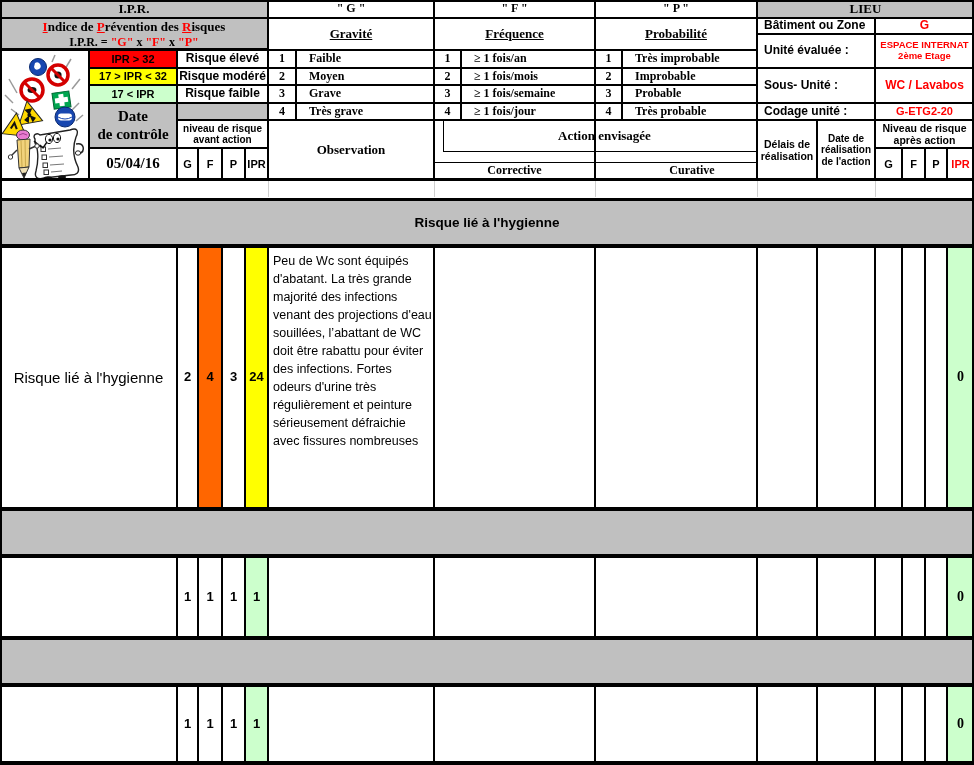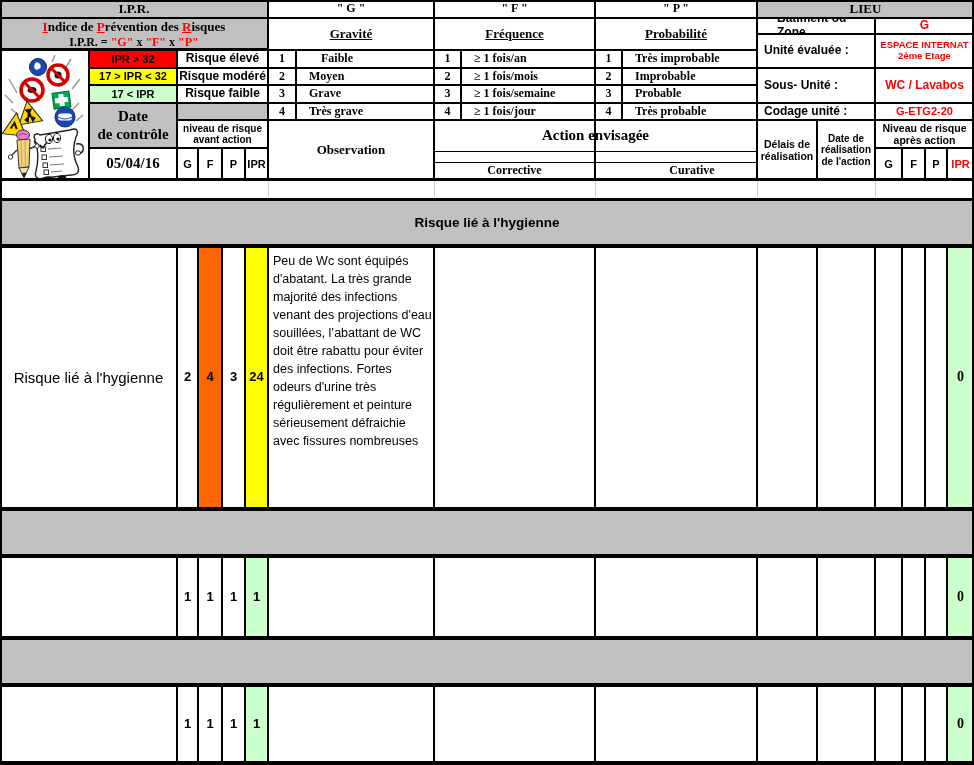--- a/index.html
+++ b/index.html
@@ -132,21 +132,21 @@
 
   <div class="cell b" style="left:177px;top:120px;width:91px;height:28px;font-size:10px;padding:0 2px">niveau de risque avant action</div>
   <div class="cell b" style="left:177px;top:148px;width:21px;height:32px;font-size:11px">G</div>
   <div class="cell b" style="left:198px;top:148px;width:24px;height:32px;font-size:11px">F</div>
   <div class="cell b" style="left:222px;top:148px;width:23px;height:32px;font-size:11px">P</div>
   <div class="cell b" style="left:245px;top:148px;width:23px;height:32px;font-size:11px">IPR</div>
 
   <div class="cell serif b" style="left:268px;top:0;width:166px;height:18px;font-size:12px">" G "</div>
   <div class="cell serif b u" style="left:268px;top:18px;width:166px;height:32px;font-size:13px">Gravité</div>
   <div class="cell serif b" style="left:268px;top:50px;width:28px;height:18px;font-size:12px">1</div>
-  <div class="cell serif b left" style="left:296px;top:50px;width:138px;height:18px;font-size:12px;padding-left:24px">Faible</div>
+  <div class="cell serif b left" style="left:296px;top:50px;width:138px;height:18px;font-size:12px;padding-left:12px">Faible</div>
   <div class="cell serif b" style="left:268px;top:68px;width:28px;height:17px;font-size:12px">2</div>
   <div class="cell serif b left" style="left:296px;top:68px;width:138px;height:17px;font-size:12px;padding-left:12px">Moyen</div>
   <div class="cell serif b" style="left:268px;top:85px;width:28px;height:18px;font-size:12px">3</div>
   <div class="cell serif b left" style="left:296px;top:85px;width:138px;height:18px;font-size:12px;padding-left:12px">Grave</div>
   <div class="cell serif b" style="left:268px;top:103px;width:28px;height:17px;font-size:12px">4</div>
   <div class="cell serif b left" style="left:296px;top:103px;width:138px;height:17px;font-size:12px;padding-left:12px">Très grave</div>
 
   <div class="cell serif b" style="left:434px;top:0;width:161px;height:18px;font-size:12px">" F "</div>
   <div class="cell serif b u" style="left:434px;top:18px;width:161px;height:32px;font-size:13px">Fréquence</div>
   <div class="cell serif b" style="left:434px;top:50px;width:27px;height:18px;font-size:12px">1</div>
@@ -163,31 +163,31 @@
   <div class="cell serif b" style="left:595px;top:50px;width:27px;height:18px;font-size:12px">1</div>
   <div class="cell serif b left" style="left:622px;top:50px;width:135px;height:18px;font-size:12px;padding-left:12px">Très improbable</div>
   <div class="cell serif b" style="left:595px;top:68px;width:27px;height:17px;font-size:12px">2</div>
   <div class="cell serif b left" style="left:622px;top:68px;width:135px;height:17px;font-size:12px;padding-left:12px">Improbable</div>
   <div class="cell serif b" style="left:595px;top:85px;width:27px;height:18px;font-size:12px">3</div>
   <div class="cell serif b left" style="left:622px;top:85px;width:135px;height:18px;font-size:12px;padding-left:12px">Probable</div>
   <div class="cell serif b" style="left:595px;top:103px;width:27px;height:17px;font-size:12px">4</div>
   <div class="cell serif b left" style="left:622px;top:103px;width:135px;height:17px;font-size:12px;padding-left:12px">Très probable</div>
 
   <div class="cell gray serif b" style="left: 757px; top: 0px; width: 217px; height: 18px; font-size: 13px; background: rgb(192, 192, 192);">LIEU</div>
-  <div class="cell b left" style="left:757px;top:18px;width:118px;height:16px;font-size:12px;padding-left:19px">Bâtiment ou Zone</div>
+  <div class="cell b left" style="left:757px;top:18px;width:118px;height:16px;font-size:12px;padding-left:6px">Bâtiment ou Zone</div>
   <div class="cell b red" style="left:875px;top:18px;width:99px;height:16px;font-size:12px">G</div>
   <div class="cell b left" style="left:757px;top:34px;width:118px;height:34px;font-size:12px;padding-left:6px">Unité évaluée :</div>
   <div class="cell b red" style="left:875px;top:34px;width:99px;height:34px;font-size:9.5px;padding:0 4px">ESPACE INTERNAT 2ème Etage</div>
   <div class="cell b red" style="left:875px;top:68px;width:99px;height:35px;font-size:12px">WC / Lavabos</div>
   <div class="cell b left" style="left:757px;top:68px;width:118px;height:35px;font-size:12px;padding-left:6px">Sous- Unité :</div>
   <div class="cell b left" style="left:757px;top:103px;width:118px;height:17px;font-size:12px;padding-left:6px">Codage unité :</div>
   <div class="cell b red" style="left:875px;top:103px;width:99px;height:17px;font-size:11px">G-ETG2-20</div>
 
   <div class="cell serif b" style="left:268px;top:120px;width:166px;height:60px;font-size:13px">Observation</div>
-  <div class="cell serif b" style="left:434px;top:120px;width:323px;height:32px;font-size:15px">Action envisagée</div>
+  <div class="cell serif b" style="left:443px;top:120px;width:323px;height:32px;font-size:13px">Action envisagée</div>
   <div class="cell serif b" style="left:434px;top:162px;width:161px;height:18px;font-size:12px">Corrective</div>
   <div class="cell serif b" style="left:595px;top:162px;width:194px;height:18px;font-size:12px">Curative</div>
   <div class="cell b" style="left:757px;top:120px;width:60px;height:60px;font-size:10.5px;padding:0 3px">Délais de réalisation</div>
   <div class="cell b" style="left:817px;top:120px;width:58px;height:60px;font-size:10px;padding:0 2px">Date de réalisation de l'action</div>
   <div class="cell b" style="left:875px;top:120px;width:99px;height:28px;font-size:10.5px">Niveau de risque après action</div>
   <div class="cell b" style="left:875px;top:148px;width:27px;height:32px;font-size:11px">G</div>
   <div class="cell b" style="left:902px;top:148px;width:23px;height:32px;font-size:11px">F</div>
   <div class="cell b" style="left:925px;top:148px;width:22px;height:32px;font-size:11px">P</div>
   <div class="cell b red" style="left:947px;top:148px;width:27px;height:32px;font-size:11px">IPR</div>
 

